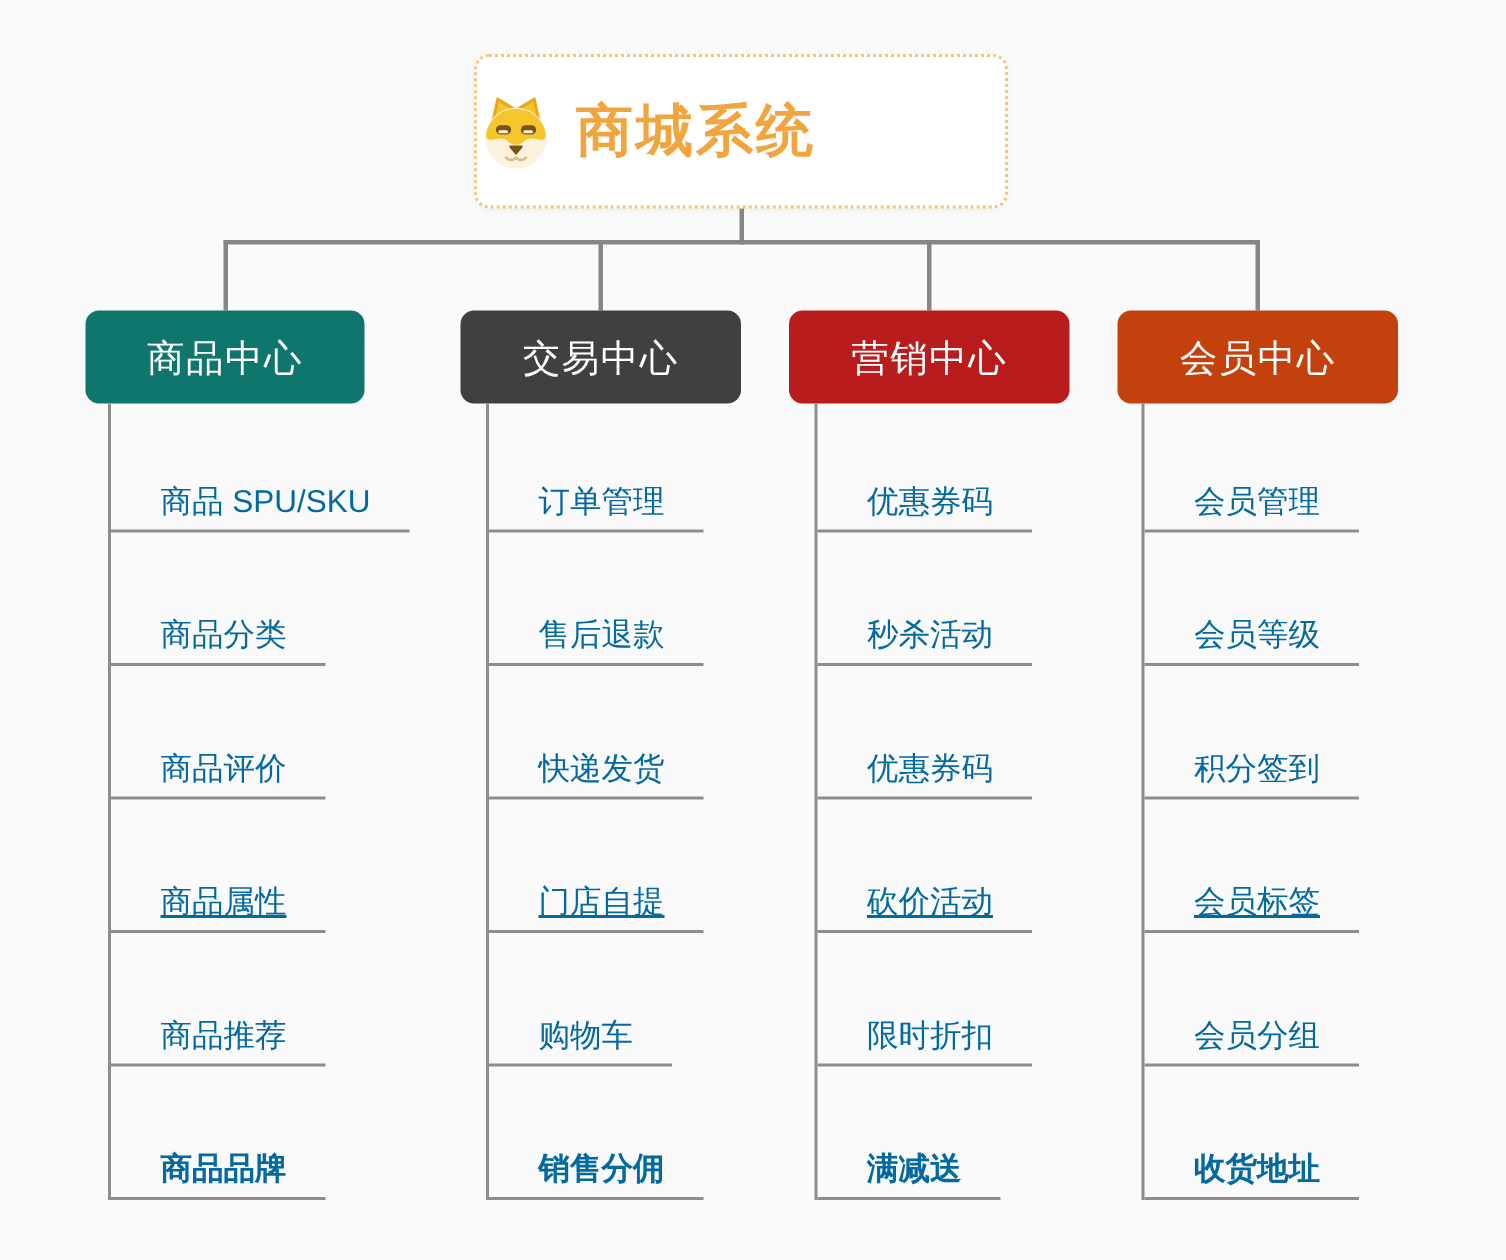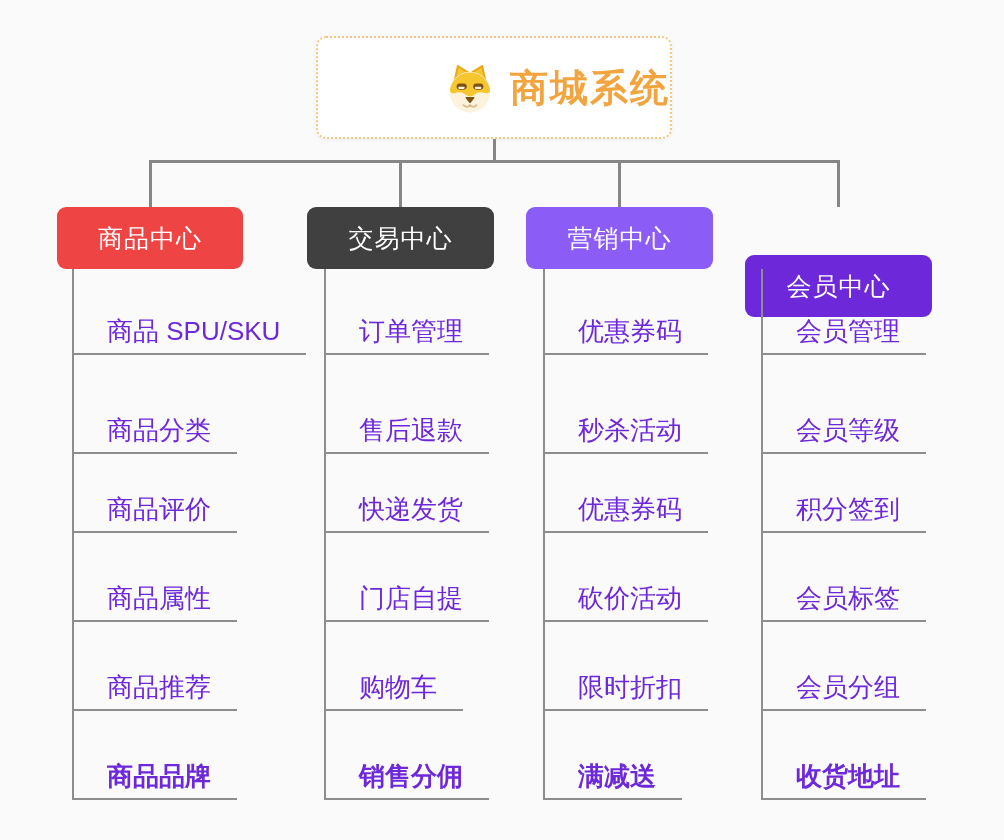--- a/index.html
+++ b/index.html
@@ -14,21 +14,21 @@
     overflow:hidden;
   }
   
   .root-node{
     position:absolute;left:316px;top:36px;
     width:356px;height:103px;
     box-sizing:border-box;
     background:#ffffff;
     border:2px dotted #f6c57f;
     border-radius:10px;
-    display:flex;align-items:center;justify-content:flex-end;
+    display:flex;align-items:center;justify-content:flex-start;
     gap:14px;
     box-shadow:0 1px 4px rgba(0,0,0,0.05);
     cursor:pointer;
   }
   .root-label{
     font-size:38px;
     font-weight:700;
     color:#f2a53e;
     letter-spacing:2px;
     line-height:1;
@@ -67,30 +67,30 @@
   .col-1{left:324px;}
   .col-2{left:543px;}
   .col-3{left:761px;}
   .leaf-item{
     position:absolute;left:0;
     width:max-content;
     height:30px;
     padding:0 26px 6px 33px;
     border-bottom:2px solid #8d8d8d;
     display:flex;align-items:flex-end;
-    font-size:26px;
+    font-size:21px;
     line-height:1.15;
-    color:#6d28d9;
+    color:#0369a1;
     white-space:nowrap;
     cursor:pointer;
   }
   .li-0{top:48px;}
-  .li-1{top:147px;}
+  .li-1{top:137px;}
   .li-2{top:226px;}
-  .li-3{top:315px;}
+  .li-3{top:315px;text-decoration:underline;}
   .li-4{top:404px;}
   .li-5{top:493px;font-weight:bold;}
 </style>
 </head>
 <body>
 
 <div class="stage">
 
   <div class="root-node">
     <span style="display:flex;">
@@ -110,24 +110,24 @@
     <span class="root-label">商城系统</span>
   </div>
 
   <div class="line root-stem"></div>
   <div class="line bus"></div>
   <div class="line drop drop-0"></div>
   <div class="line drop drop-1"></div>
   <div class="line drop drop-2"></div>
   <div class="line drop drop-3"></div>
 
-  <div class="branch-header bh-0" style="background: #ef4444;">商品中心</div>
+  <div class="branch-header bh-0" style="background: #0f766e;">商品中心</div>
   <div class="branch-header bh-1" style="background: #404040;">交易中心</div>
-  <div class="branch-header bh-2" style="background: #8b5cf6;">营销中心</div>
-  <div class="branch-header bh-3" style="background: #6d28d9; margin-top: 48px;">会员中心</div>
+  <div class="branch-header bh-2" style="background: #b91c1c;">营销中心</div>
+  <div class="branch-header bh-3" style="background: #c2410c;">会员中心</div>
 
   <div class="branch-col col-0">
     <div class="leaf-item li-0">商品 SPU/SKU</div>
     <div class="leaf-item li-1">商品分类</div>
     <div class="leaf-item li-2">商品评价</div>
     <div class="leaf-item li-3">商品属性</div>
     <div class="leaf-item li-4">商品推荐</div>
     <div class="leaf-item li-5">商品品牌</div>
   </div>
 

